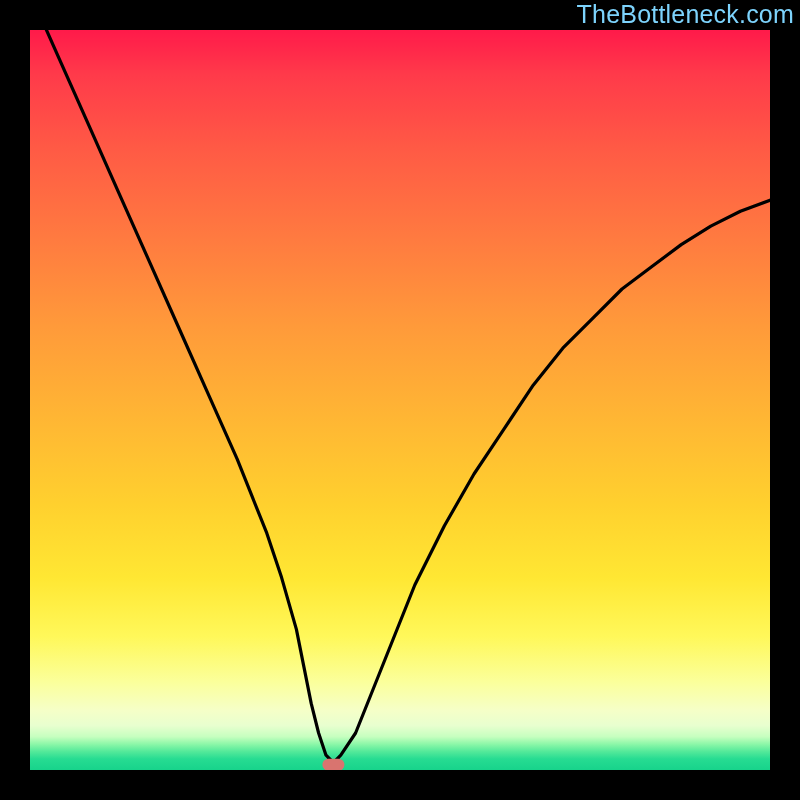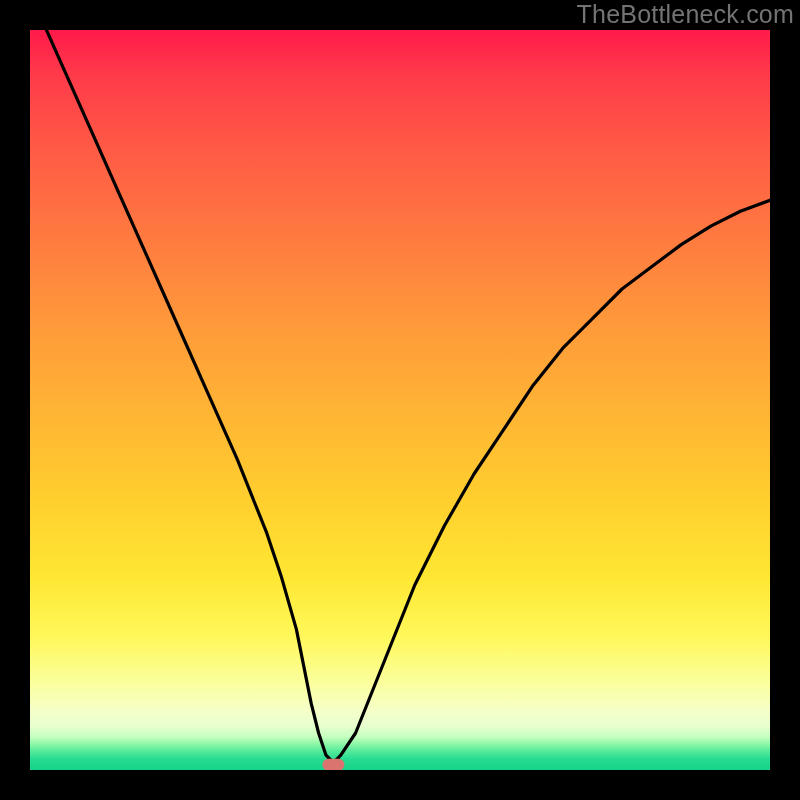--- a/index.html
+++ b/index.html
@@ -16,21 +16,21 @@
     width: 800px;
     height: 800px;
     background: #000;
   }
   .watermark {
     position: absolute;
     top: 0;
     right: 6px;
     font-size: 25px;
     font-weight: 500;
-    color: #737373;
+    color: #7dd3fc;
     letter-spacing: 0.2px;
     z-index: 10;
   }
   .plot {
     position: absolute;
     left: 30px;
     top: 30px;
     width: 740px;
     height: 740px;
     overflow: hidden;

